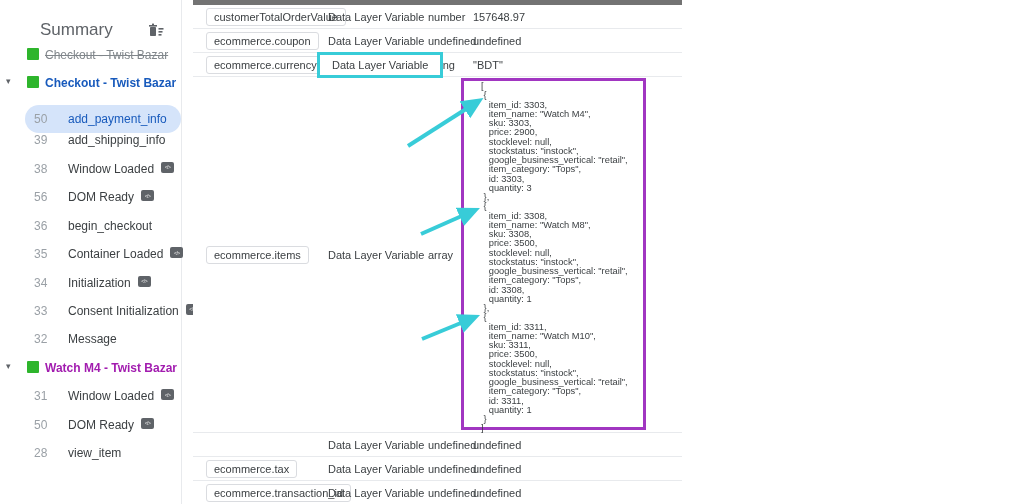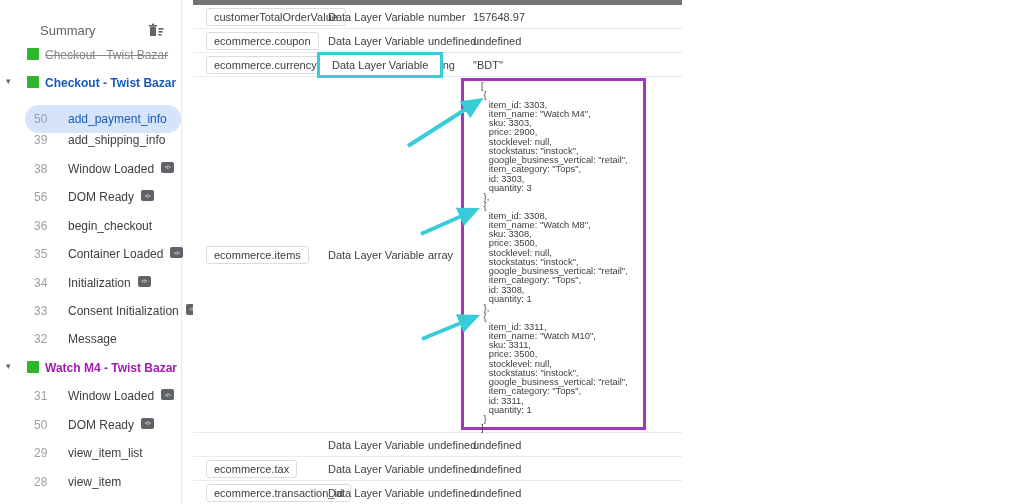--- a/index.html
+++ b/index.html
@@ -3,21 +3,21 @@
 <meta charset="utf-8">
 <style>
   html,body{margin:0;padding:0;}
   body{
     width:1024px;height:504px;overflow:hidden;background:#fff;
     font-family:"Liberation Sans", sans-serif;color:#3c4043;position:relative;
   }
   
   .sidebar{position:absolute;left:0;top:0;width:181px;height:504px;background:#fff;border-right:1px solid #e8eaed;}
   .summary-row{position:absolute;top:20px;left:40px;right:16px;display:flex;align-items:center;justify-content:space-between;}
-  .summary-label{font-size:13px;color:#5f6368;}
+  .summary-label{font-size:17px;color:#5f6368;}
   .trash-btn{width:20px;height:20px;display:flex;align-items:center;justify-content:center;cursor:pointer;}
   .event-list{position:absolute;top:48px;left:0;right:0;}
   .ev-item{height:28.45px;display:flex;font-size:12px;white-space:nowrap;}
   .ev-item .num{margin-left:34px;min-width:14px;color:#9aa0a6;}
   .ev-item .lbl{margin-left:20px;color:#3c4043;}
   .pill{display:flex;align-items:center;margin-left:25px;padding:6px 14px 6px 9px;border-radius:16px;background:var(--pill-bg,#d5e4fa);}
   .pill .num{margin-left:0;}
   .pill .lbl{color:var(--active-text,#185abc);}
   .caret{margin-left:6px;width:13px;font-size:9px;color:#5f6368;text-align:left;}
   .caret.hidden{visibility:hidden;}
@@ -126,24 +126,20 @@
       </div>
       <div class="ev-item">
         <span class="num">31</span>
         <span class="lbl">Window Loaded</span>
         <span class="badge">&lt;/&gt;</span>
       </div>
       <div class="ev-item">
         <span class="num">50</span>
         <span class="lbl">DOM Ready</span>
         <span class="badge">&lt;/&gt;</span>
-      </div>
-      <div class="ev-item">
-        <span class="num">29</span>
-        <span class="lbl">view_item_list</span>
       </div>
       <div class="ev-item">
         <span class="num">28</span>
         <span class="lbl">view_item</span>
       </div>
     </div>
 </div>
 
 <div class="dl-table">
     <div class="trow">

